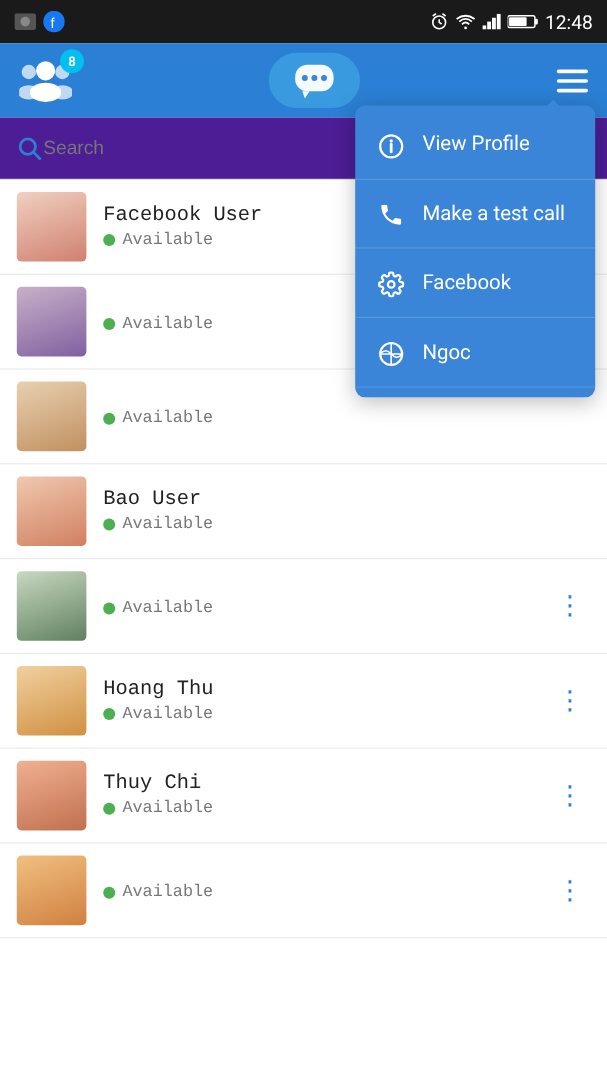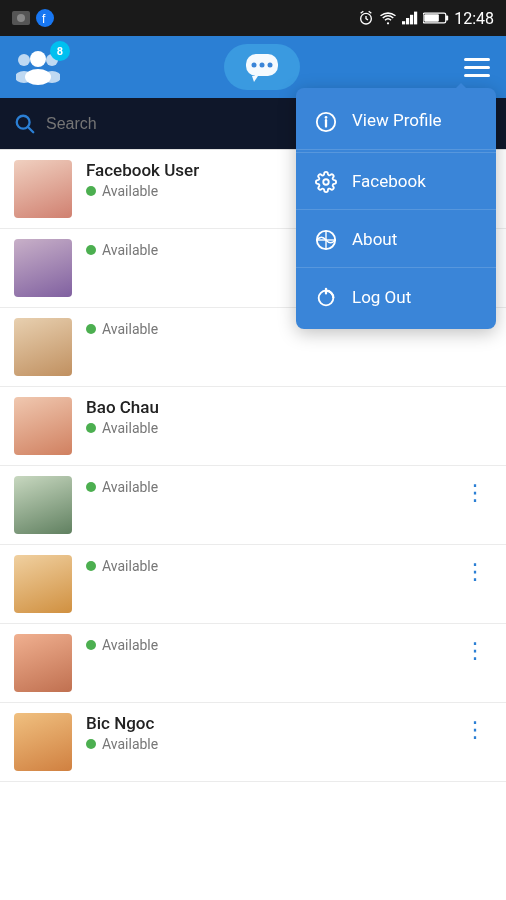--- a/index.html
+++ b/index.html
@@ -93,27 +93,26 @@
     .hamburger-btn span {
       display: block;
       width: 26px;
       height: 3px;
       background: #fff;
       border-radius: 2px;
     }
 
     
     .search-bar {
-      background: #0f172a;
+      background: #4c1d95;
       height: 52px;
       display: flex;
       align-items: center;
       padding: 0 14px;
       border-bottom: 1px solid #e0e0e0;
-      gap: 10px;
     }
     .search-input {
       border: none;
       outline: none;
       font-size: 16px;
       color: #888;
       flex: 1;
       background: transparent;
     }
     .search-icon-svg {
@@ -121,23 +120,25 @@
     }
 
     
     .contact-list {
       overflow-y: auto;
       height: calc(900px - 36px - 62px - 52px);
       background: #fff;
     }
     .contact-item {
       display: flex;
+      align-items: center;
       padding: 10px 14px;
       border-bottom: 1px solid #ebebeb;
       position: relative;
+      font-family: Liberation Mono, monospace;
     }
     .avatar {
       width: 58px;
       height: 58px;
       border-radius: 4px;
       object-fit: cover;
       flex-shrink: 0;
       overflow: hidden;
       background: #ccc;
     }
@@ -338,101 +339,100 @@
       <div class="contact-status">
         <div class="status-dot"></div>
         <span class="status-text">Available</span>
       </div>
     </div>
 
   </div>
     <div class="contact-item">
     <div class="avatar avatar-4"></div>
     <div class="contact-info">
-      <div class="contact-name">Bao Chau</div>
+      <div class="contact-name">Bao User</div>
       <div class="contact-status">
         <div class="status-dot"></div>
         <span class="status-text">Available</span>
       </div>
     </div>
 
   </div>
     <div class="contact-item">
     <div class="avatar avatar-5"></div>
     <div class="contact-info">
       <div class="contact-status">
         <div class="status-dot"></div>
         <span class="status-text">Available</span>
       </div>
     </div>
     <div class="contact-more">⋮</div>
   </div>
     <div class="contact-item">
     <div class="avatar avatar-6"></div>
     <div class="contact-info">
+      <div class="contact-name">Hoang Thu</div>
       <div class="contact-status">
         <div class="status-dot"></div>
         <span class="status-text">Available</span>
       </div>
     </div>
     <div class="contact-more">⋮</div>
   </div>
     <div class="contact-item">
     <div class="avatar avatar-7"></div>
     <div class="contact-info">
+      <div class="contact-name">Thuy Chi</div>
       <div class="contact-status">
         <div class="status-dot"></div>
         <span class="status-text">Available</span>
       </div>
     </div>
     <div class="contact-more">⋮</div>
   </div>
     <div class="contact-item">
     <div class="avatar avatar-8"></div>
     <div class="contact-info">
-      <div class="contact-name">Bic Ngoc</div>
       <div class="contact-status">
         <div class="status-dot"></div>
         <span class="status-text">Available</span>
       </div>
     </div>
     <div class="contact-more">⋮</div>
   </div>
   </div>
 
 <div class="dropdown-menu" id="dropdown-menu">
 <div class="dropdown-item">
     <span class="dropdown-icon"><svg width="22" height="22" viewBox="0 0 24 24">
           <circle cx="12" cy="12" r="10" fill="none" stroke="#fff" stroke-width="2"></circle>
           <line x1="12" y1="10" x2="12" y2="17" stroke="#fff" stroke-width="2.5" stroke-linecap="round"></line>
           <circle cx="12" cy="7" r="1.5" fill="#fff"></circle>
         </svg></span>
     <span>View Profile</span>
   </div>
     <hr class="dropdown-divider">
+    <div class="dropdown-item">
+    <span class="dropdown-icon"><svg width="22" height="22" viewBox="0 0 24 24">
+          <path d="M6.6 10.8c1.4 2.8 3.8 5.1 6.6 6.6l2.2-2.2c.3-.3.7-.4 1-.2 1.1.4 2.3.6 3.6.6.6 0 1 .4 1 1V20c0 .6-.4 1-1 1C10.6 21 3 13.4 3 4c0-.6.4-1 1-1h3.5c.6 0 1 .4 1 1 0 1.3.2 2.5.6 3.6.1.3 0 .7-.2 1L6.6 10.8z" fill="#fff"></path>
+        </svg></span>
+    <span>Make a test call</span>
+  </div>
     <hr class="dropdown-divider">
     <div class="dropdown-item">
     <span class="dropdown-icon"><svg width="22" height="22" viewBox="0 0 24 24">
           <circle cx="12" cy="12" r="3" fill="none" stroke="#fff" stroke-width="2"></circle>
           <path d="M19.4 15a1.65 1.65 0 0 0 .33 1.82l.06.06a2 2 0 0 1-2.83 2.83l-.06-.06a1.65 1.65 0 0 0-1.82-.33 1.65 1.65 0 0 0-1 1.51V21a2 2 0 0 1-4 0v-.09A1.65 1.65 0 0 0 9 19.4a1.65 1.65 0 0 0-1.82.33l-.06.06a2 2 0 0 1-2.83-2.83l.06-.06A1.65 1.65 0 0 0 4.68 15a1.65 1.65 0 0 0-1.51-1H3a2 2 0 0 1 0-4h.09A1.65 1.65 0 0 0 4.6 9a1.65 1.65 0 0 0-.33-1.82l-.06-.06a2 2 0 0 1 2.83-2.83l.06.06A1.65 1.65 0 0 0 9 4.68a1.65 1.65 0 0 0 1-1.51V3a2 2 0 0 1 4 0v.09a1.65 1.65 0 0 0 1 1.51 1.65 1.65 0 0 0 1.82-.33l.06-.06a2 2 0 0 1 2.83 2.83l-.06.06A1.65 1.65 0 0 0 19.4 9a1.65 1.65 0 0 0 1.51 1H21a2 2 0 0 1 0 4h-.09a1.65 1.65 0 0 0-1.51 1z" fill="none" stroke="#fff" stroke-width="2"></path>
         </svg></span>
     <span>Facebook</span>
   </div>
     <hr class="dropdown-divider">
     <div class="dropdown-item">
     <span class="dropdown-icon"><svg width="22" height="22" viewBox="0 0 24 24">
           <circle cx="12" cy="12" r="10" fill="none" stroke="#fff" stroke-width="2"></circle>
           <path d="M2 12 Q7 6 12 12 Q17 18 22 12" fill="none" stroke="#fff" stroke-width="1.5"></path>
           <line x1="2" y1="12" x2="22" y2="12" stroke="#fff" stroke-width="1.5"></line>
           <line x1="12" y1="2" x2="12" y2="22" stroke="#fff" stroke-width="1.5"></line>
         </svg></span>
-    <span>About</span>
+    <span>Ngoc</span>
   </div>
     <hr class="dropdown-divider">
-    <div class="dropdown-item">
-    <span class="dropdown-icon"><svg width="22" height="22" viewBox="0 0 24 24">
-          <circle cx="12" cy="12" r="8" fill="none" stroke="#fff" stroke-width="2"></circle>
-          <path d="M12 4 A8 8 0 0 1 20 12" fill="none" stroke="#fff" stroke-width="2.5"></path>
-          <line x1="12" y1="2" x2="12" y2="7" stroke="#fff" stroke-width="2.5" stroke-linecap="round"></line>
-        </svg></span>
-    <span>Log Out</span>
-  </div>
   </div>
 
 </body></html>

